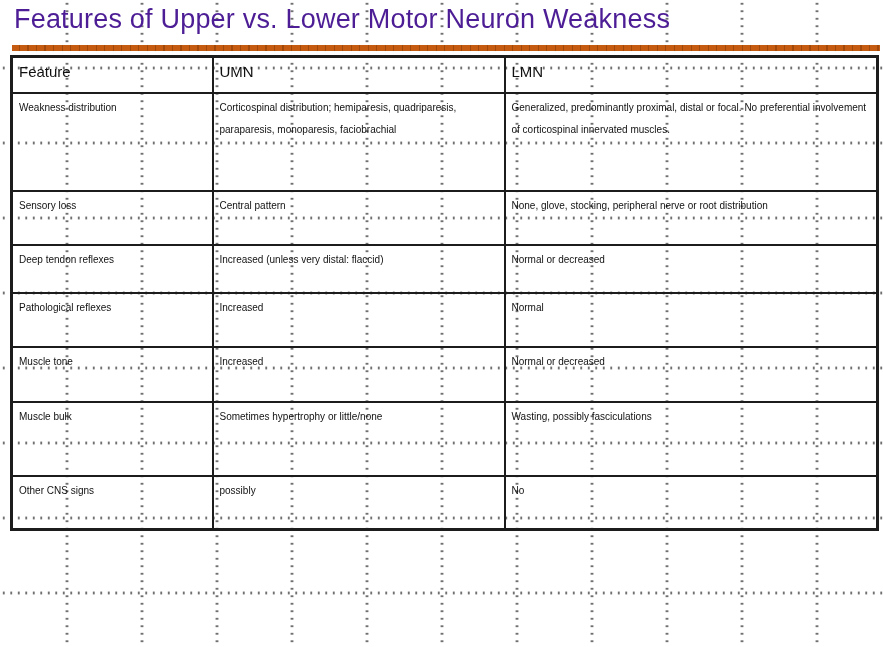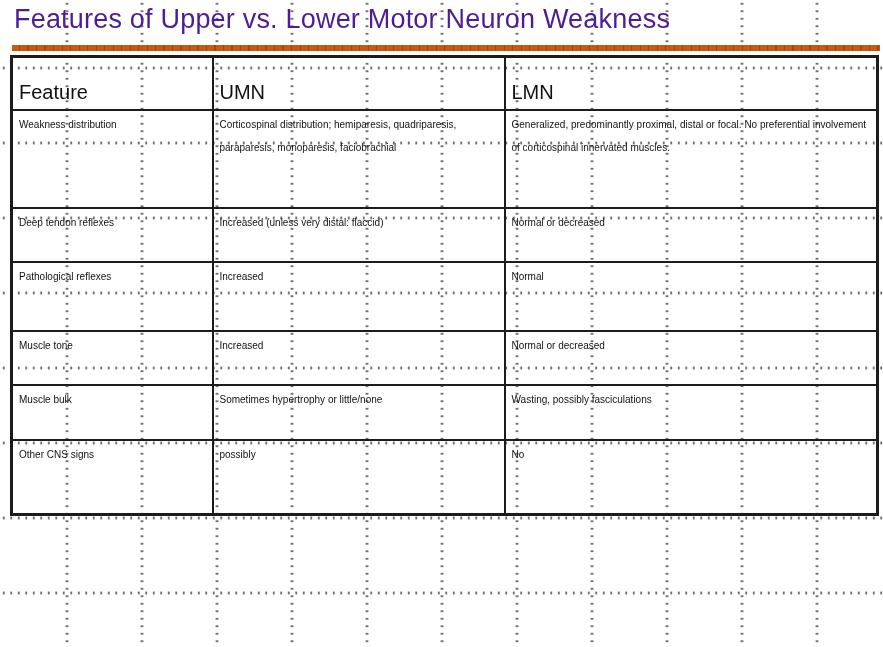--- a/index.html
+++ b/index.html
@@ -49,32 +49,32 @@
   }
   .features th, .features td {
     border: 2px solid var(--border);
     vertical-align: top;
     text-align: left;
     padding: 3px 6px;
     background: transparent;
     font-weight: 400;
   }
   .features th {
-    font-size: 20px;
+    font-size: 15px;
     line-height: 28px;
-    padding-top: 20px;
+    padding-top: 0;
   }
   .features td {
     font-size: 10px;
     line-height: 22.5px;
   }
   .features thead tr      { height: 36px; }
   .features tbody tr:nth-child(1) { height: 98px; }
   .features tbody tr:nth-child(2) { height: 54px; }
-  .features tbody tr:nth-child(3) { height: 69px; }
+  .features tbody tr:nth-child(3) { height: 48px; }
   .features tbody tr:nth-child(4) { height: 54px; }
   .features tbody tr:nth-child(5) { height: 55px; }
   .features tbody tr:nth-child(6) { height: 74px; }
   .features tbody tr:nth-child(7) { height: 54px; }
   .features tbody tr:nth-child(8) { height: 64px; font-style: italic; }
   .features tbody tr:nth-child(9) { height: 34px; }
 </style>
 </head>
 <body>
 
@@ -94,20 +94,25 @@
       <th>LMN</th>
     </tr>
   </thead>
   <tbody>
     <tr>
       <td>Weakness distribution</td>
       <td>Corticospinal distribution; hemiparesis, quadriparesis, paraparesis, monoparesis, faciobrachial</td>
       <td>Generalized, predominantly proximal, distal or focal. No preferential involvement of corticospinal innervated muscles.</td>
     </tr>
     <tr>
+      <td>Sensory loss</td>
+      <td>Central pattern</td>
+      <td>None, glove, stocking, peripheral nerve or root distribution</td>
+    </tr>
+    <tr>
       <td>Deep tendon reflexes</td>
       <td>Increased (unless very distal: flaccid)</td>
       <td>Normal or decreased</td>
     </tr>
     <tr>
       <td>Pathological reflexes</td>
       <td>Increased</td>
       <td>Normal</td>
     </tr>
     <tr>

